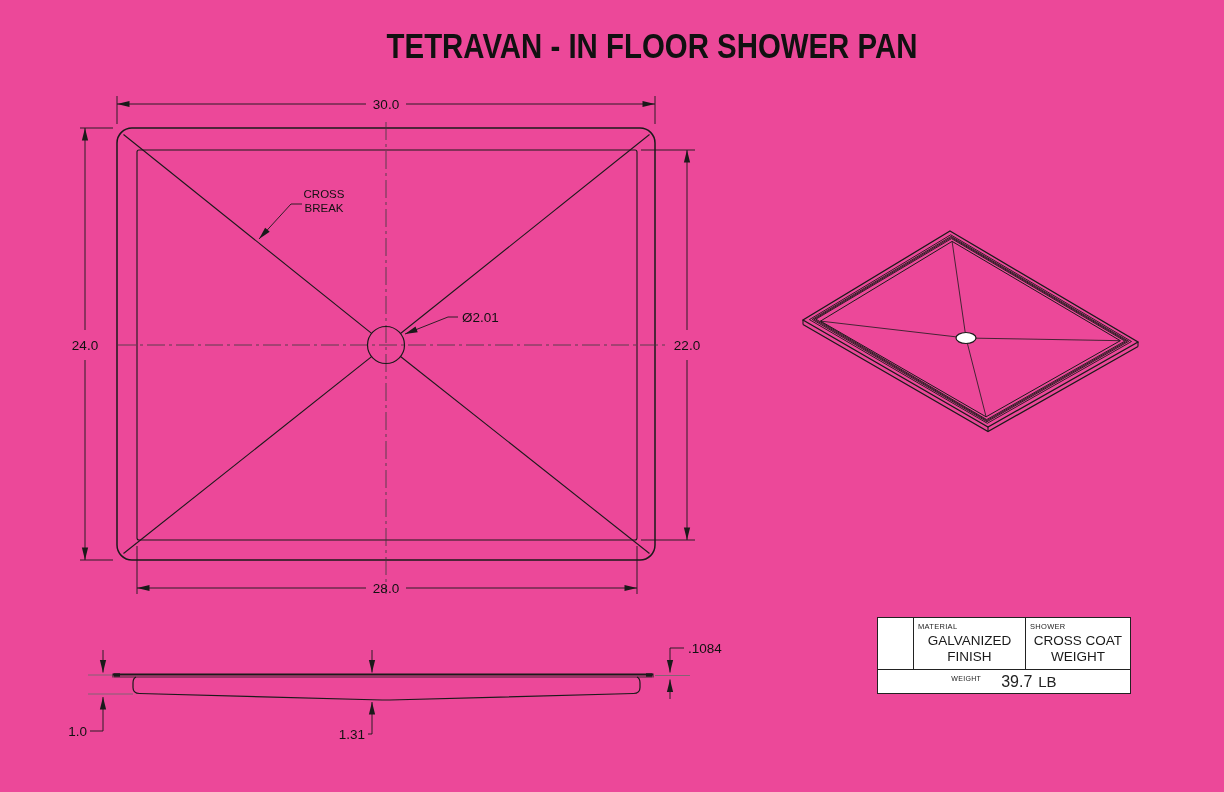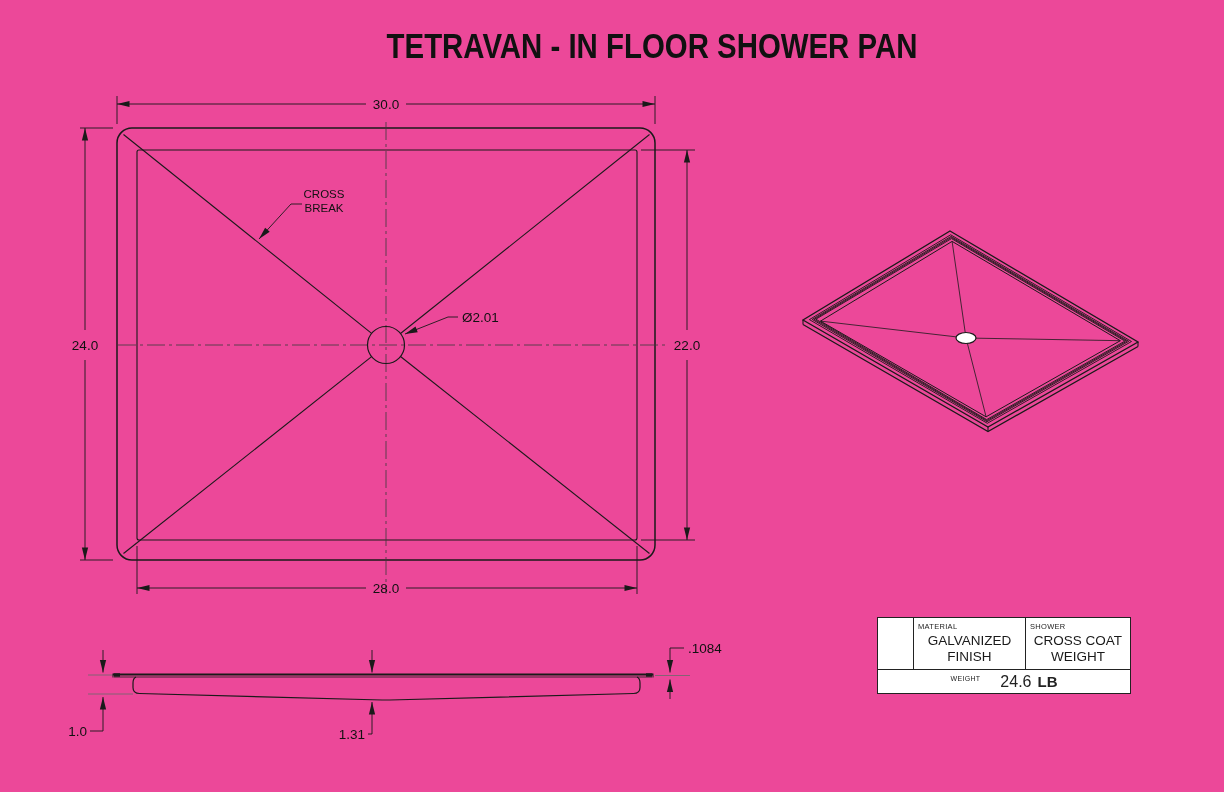--- a/index.html
+++ b/index.html
@@ -31,21 +31,21 @@
   .cell.material{width:112px;border-right:1.2px solid #222;}
   .cell.finish{flex:1;}
   .cell .lbl{
     position:absolute;top:4px;left:4px;font-size:7.5px;letter-spacing:.3px;color:#222;
   }
   .cell .val{
     margin-top:15px;text-align:center;font-size:13.5px;line-height:16px;color:#1a1a1a;
   }
   .w-lbl{font-size:7px;letter-spacing:.3px;position:relative;top:-3px;margin-right:20px;}
   .w-val{font-size:16px;}
-  .w-unit{font-size:15px;margin-left:6px;font-weight:bold;}
+  .w-unit{font-size:15px;margin-left:6px;}
 </style>
 </head>
 <body>
 
 <div class="canvas">
 
   <div class="title">TETRAVAN - IN FLOOR SHOWER PAN</div>
 
   <svg width="1224" height="792" viewBox="0 0 1224 792" style="position:absolute;left:0;top:0;">
     <defs>
@@ -196,18 +196,18 @@
       <div class="cell finish">
         <div class="lbl">SHOWER</div>
         <div class="val">
           <div>CROSS COAT</div>
           <div>WEIGHT</div>
         </div>
       </div>
     </div>
     <div class="row2">
       <span class="w-lbl">WEIGHT</span>
-      <span class="w-val">24.6</span>
+      <span class="w-val">39.7</span>
       <span class="w-unit">LB</span>
     </div>
   </div>
 
 </div>
 
 </body></html>

